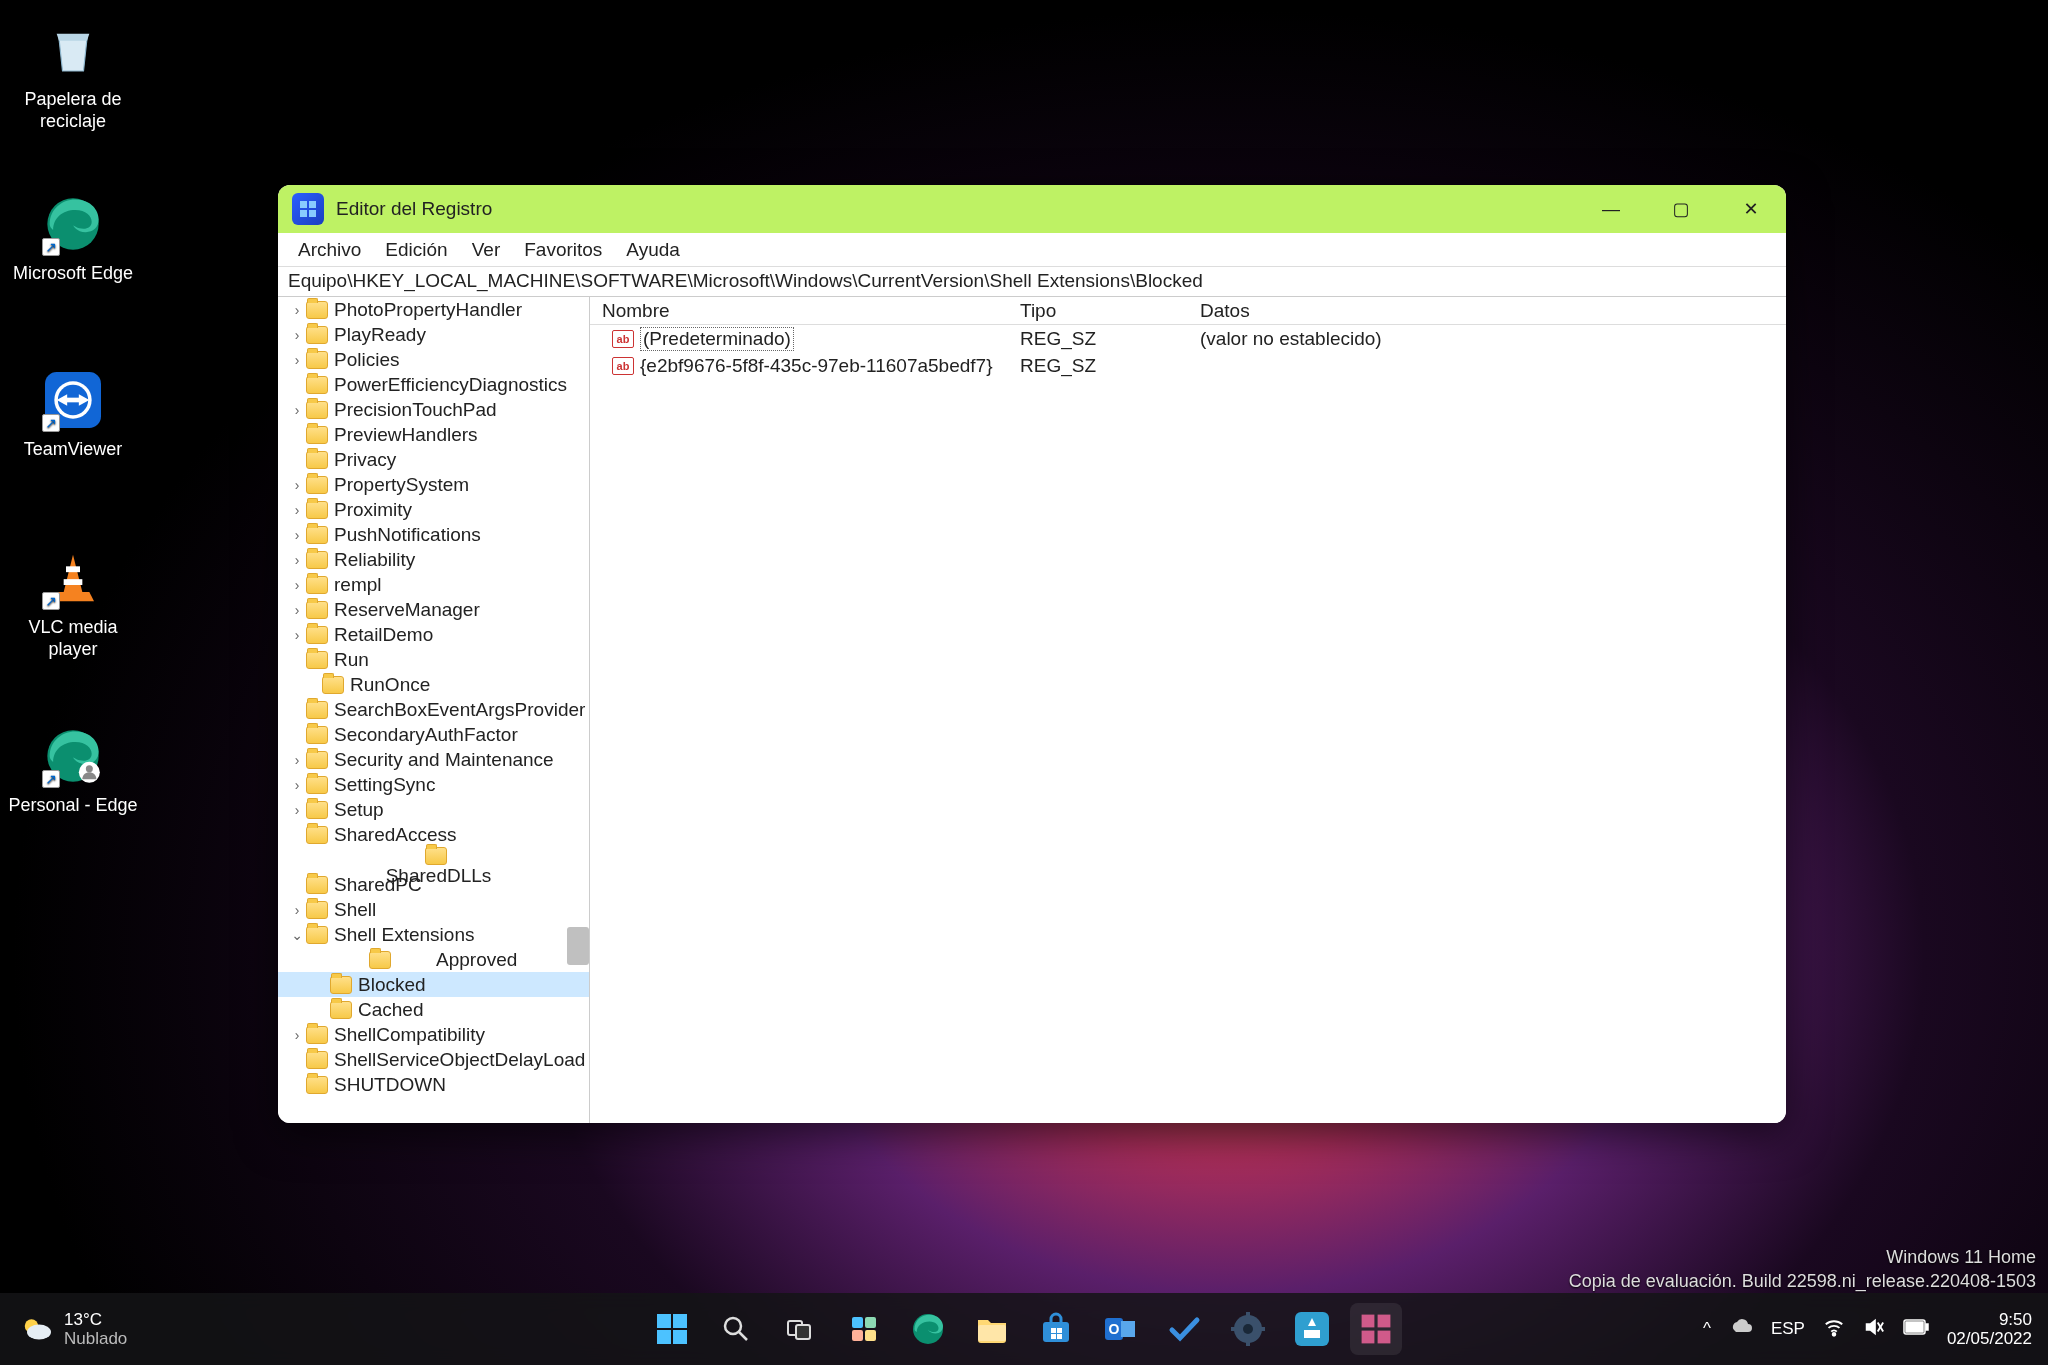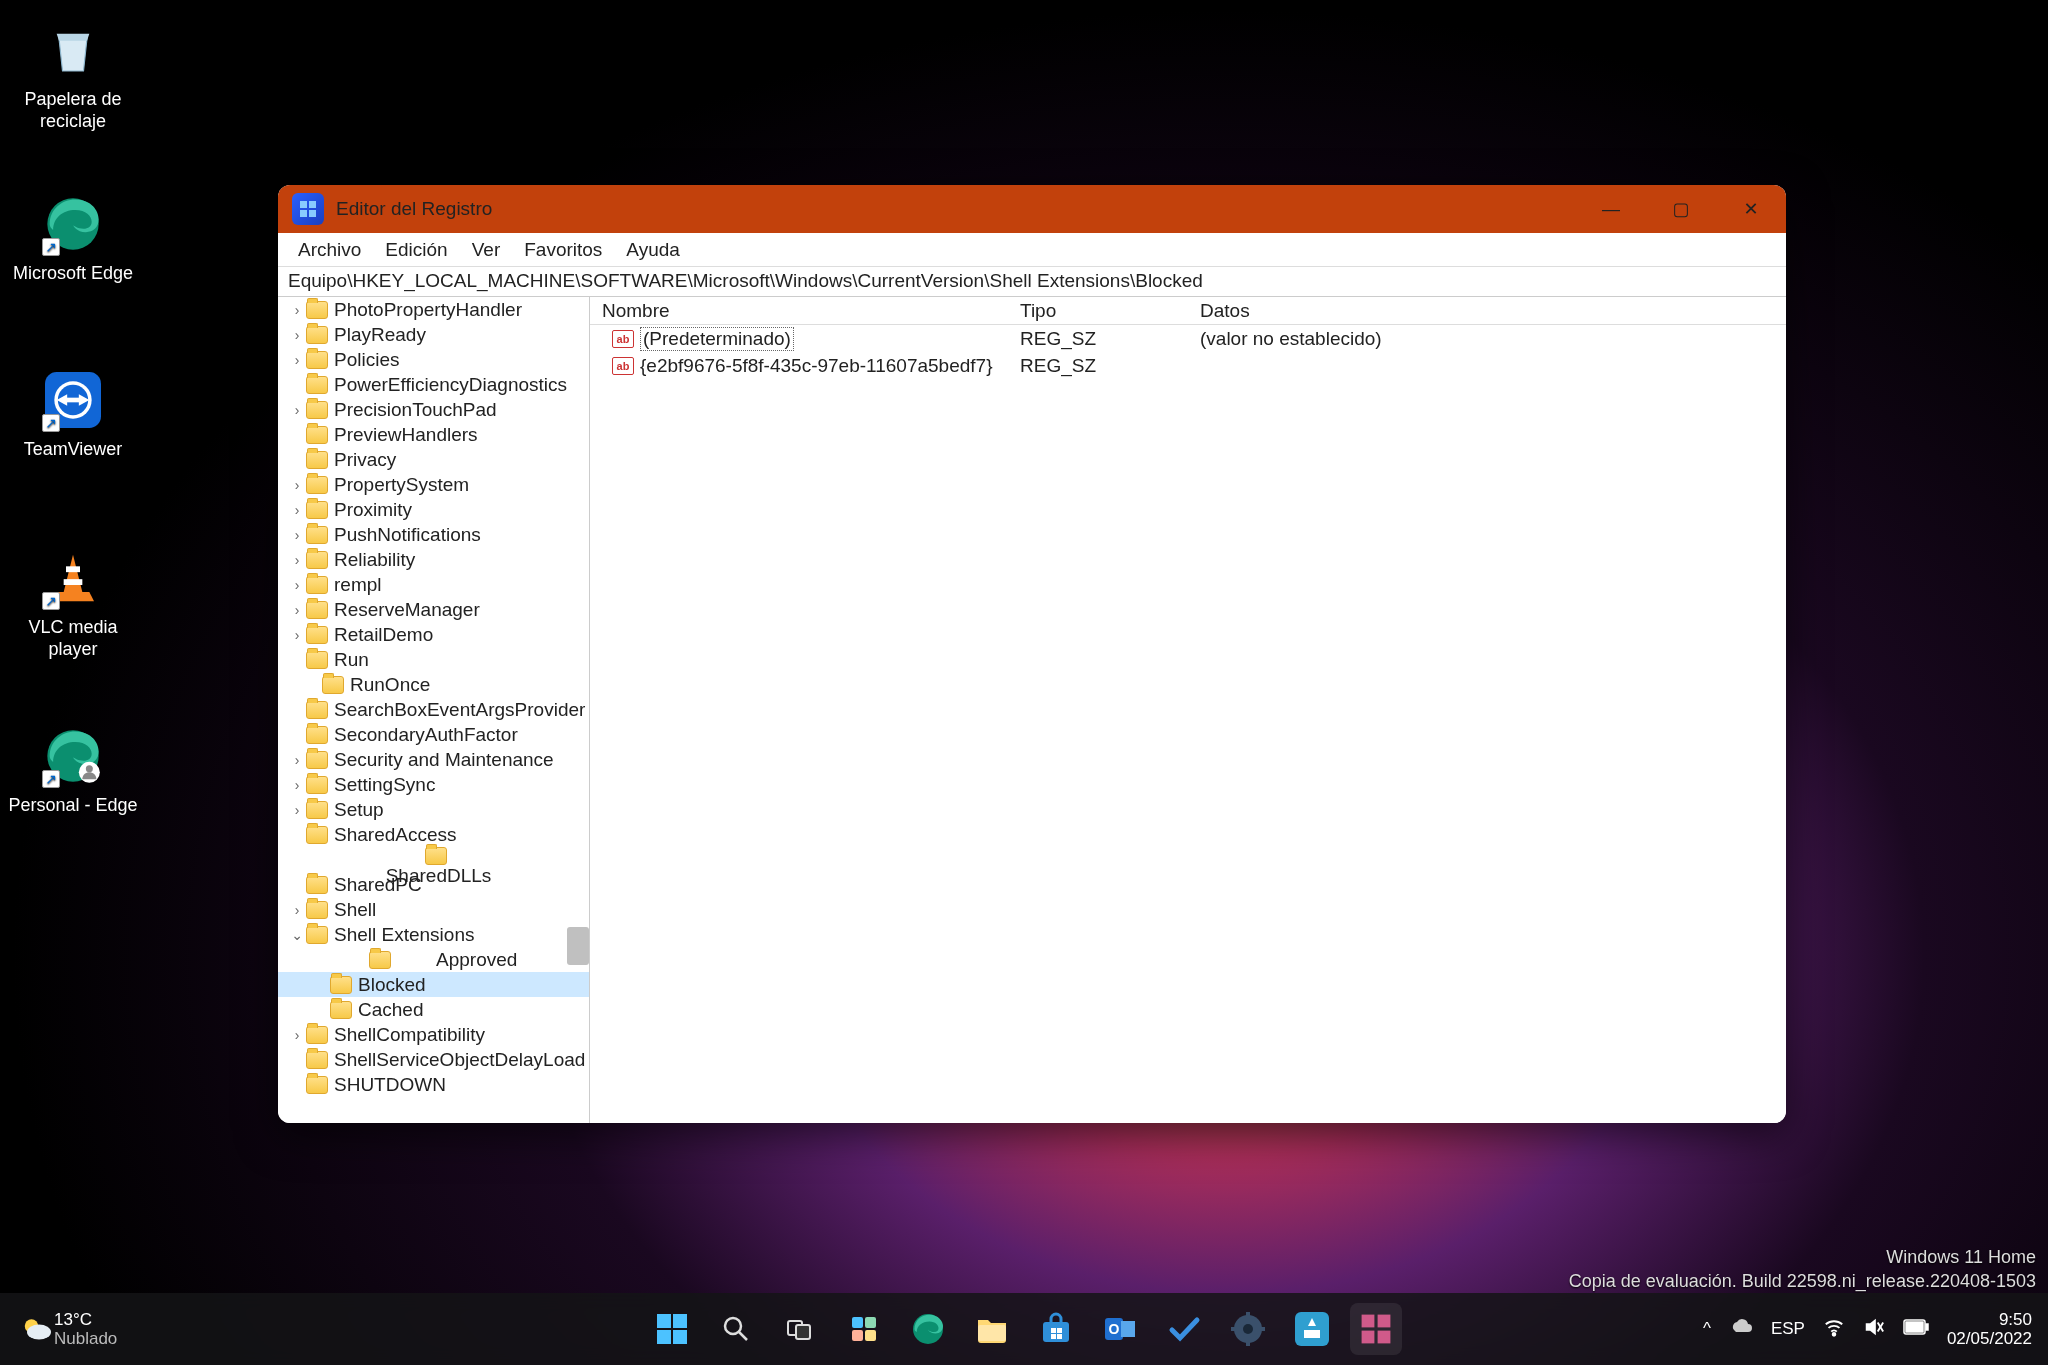--- a/index.html
+++ b/index.html
@@ -15,21 +15,21 @@
   font-size: 18px; line-height: 22px; text-shadow: 0 1px 2px #000;
 }
 .desktop-icon .ico { width: 64px; height: 64px; margin: 0 auto 6px; display:flex; align-items:center; justify-content:center; }
 .shortcut-arrow { position:absolute; left:34px; top:46px; width:18px; height:18px; background:#fff; border:1px solid #999; border-radius:2px; display:flex; align-items:center; justify-content:center; font-size:14px; color:#0066cc;}
 
 .window {
   position:absolute; left:278px; top:185px; width:1508px; height:938px;
   background:#fff; border-radius:12px; box-shadow:0 12px 40px rgba(0,0,0,.6);
   display:flex; flex-direction:column; overflow:hidden;
 }
-.titlebar { height:48px; display:flex; align-items:center; background:#c2410c; }
+.titlebar { height:48px; display:flex; align-items:center; background:#bef264; }
 .titlebar .ticon { width:32px; height:32px; margin-left:14px; border-radius:6px; background:linear-gradient(135deg,#2a5fff,#1a3fbf); display:flex; align-items:center; justify-content:center; color:#fff; font-size:18px;}
 .titlebar .title { margin-left:12px; font-size:19px; color:#222; }
 .winbtns { margin-left:auto; display:flex; }
 .winbtn { width:70px; height:48px; display:flex; align-items:center; justify-content:center; font-size:18px; color:#222; }
 .menubar { height:34px; display:flex; align-items:center; padding:0 8px; background:#fff; border-bottom:1px solid #ddd; font-size:19px; color:#222; }
 .menubar span { padding:4px 12px; }
 .addressbar { height:30px; background:#fff; border-bottom:1px solid #ccc; padding:3px 10px; font-size:19px; color:#222; }
 .panes { flex:1; display:flex; overflow:hidden; }
 .tree { width:312px; border-right:1px solid #ccc; overflow-y:auto; background:#fff; position:relative; }
 .tree-item { display:flex; align-items:center; height:25px; font-size:19px; color:#222; white-space:nowrap; }
@@ -40,21 +40,21 @@
 .vscroll-thumb { position:absolute; right:0; top:630px; width:22px; height:38px; background:#c0c0c0; border-radius:3px;}
 .list { flex:1; background:#fff; position:relative; }
 .list-header { height:28px; display:flex; align-items:center; border-bottom:1px solid #ddd; font-size:19px; color:#222; }
 .col-name { width:430px; padding-left:12px;}
 .col-type { width:180px;}
 .col-data { flex:1; }
 .list-row { height:27px; display:flex; align-items:center; font-size:19px; color:#222; }
 .str-ico { width:22px; height:18px; margin:0 6px 0 10px; background:#fff; border:1px solid #c33; border-radius:2px; display:flex; align-items:center; justify-content:center; font-size:11px; color:#c33; font-weight:bold;}
 
 .taskbar { position:absolute; left:0; bottom:0; width:100%; height:72px; background:rgba(20,20,22,.85); backdrop-filter:blur(10px); display:flex; align-items:center; }
-.tb-weather { display:flex; align-items:center; margin-left:18px; color:#fff; font-size:17px; line-height:19px;}
+.tb-weather { display:flex; align-items:center; gap:10px; margin-left:18px; color:#fff; font-size:17px; line-height:19px;}
 .tb-center { position:absolute; left:50%; transform:translateX(-50%); display:flex; gap:12px; align-items:center;}
 .tb-btn { width:52px; height:52px; border-radius:8px; display:flex; align-items:center; justify-content:center; }
 .tb-right { margin-left:auto; display:flex; align-items:center; gap:18px; margin-right:16px; color:#fff; font-size:17px;}
 .tb-clock { text-align:right; line-height:19px; font-size:17px;}
 .watermark { position:absolute; right:12px; bottom:72px; text-align:right; color:#ddd; font-size:18px; line-height:24px; text-shadow:0 1px 2px #000;}
 </style>
 </head>
 <body>
 
 <div class="desktop-icon" style="left:8px; top:18px">

